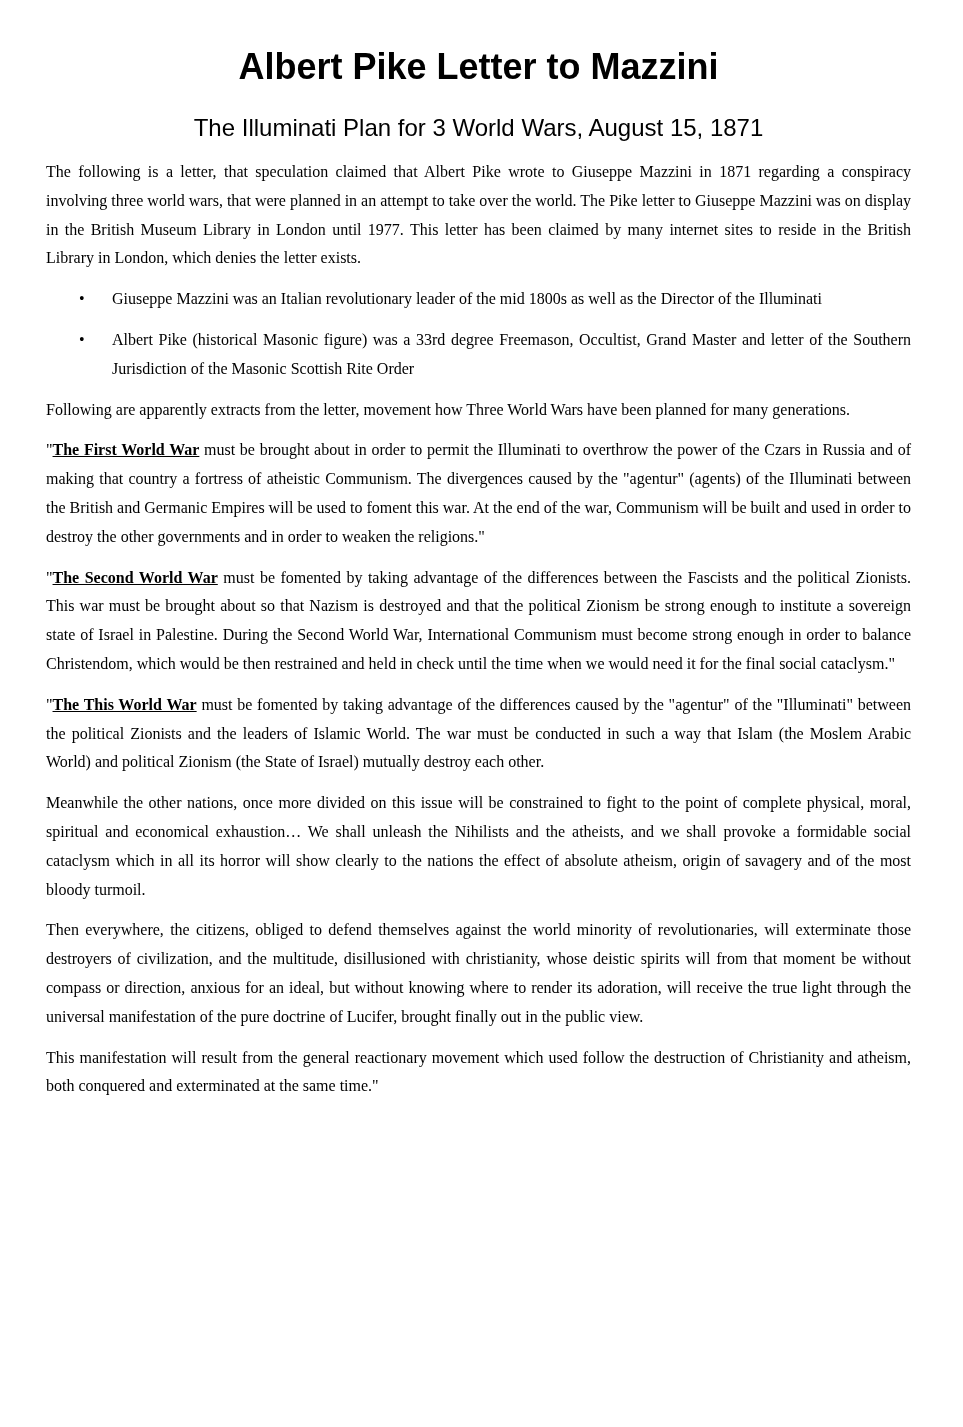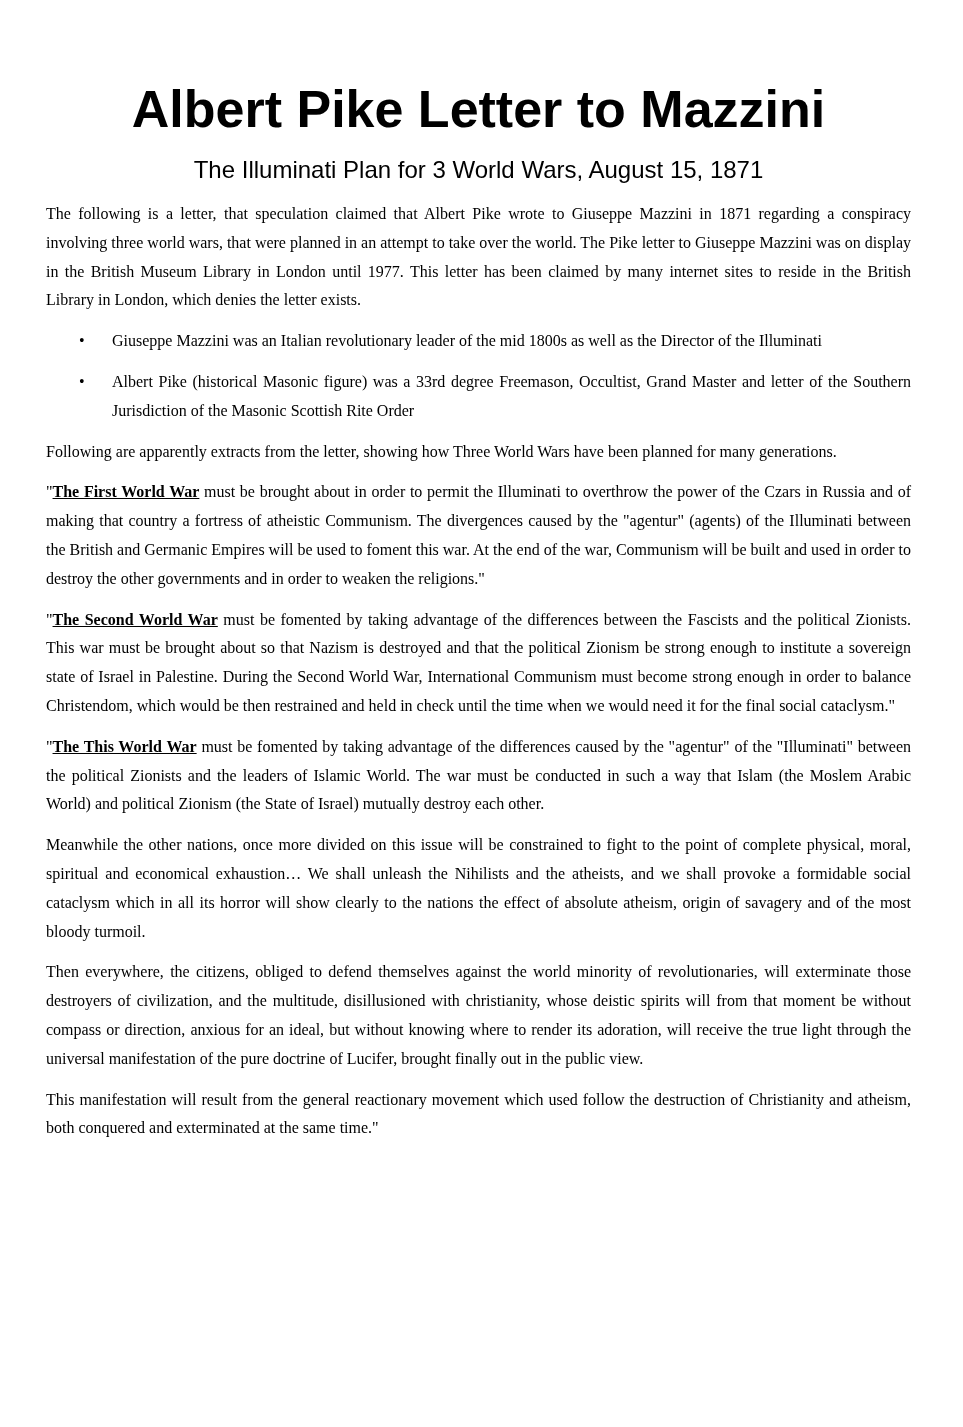--- a/index.html
+++ b/index.html
@@ -14,24 +14,24 @@
       color: #000000;
     }
     .page {
       padding: 0 48px 0 42px;
       box-sizing: border-box;
       width: 963px;
     }
     .title {
       font-family: "Liberation Sans", sans-serif;
       font-weight: bold;
-      font-size: 52px;
+      font-size: 36px;
       text-align: center;
       margin: 0;
-      padding-top: 80px;
+      padding-top: 38px;
       line-height: 58px;
       letter-spacing: 0px;
     }
     .subtitle {
       font-family: "Liberation Sans", sans-serif;
       font-weight: normal;
       font-size: 24px;
       text-align: center;
       margin: 15px;
       margin-top: 17px;
@@ -81,21 +81,21 @@
     <li>
       <span class="bullet">•</span>
       <span>Giuseppe Mazzini was an Italian revolutionary leader of the mid 1800s as well as the Director of the Illuminati</span>
     </li>
     <li>
       <span class="bullet">•</span>
       <span>Albert Pike (historical Masonic figure) was a 33rd degree Freemason, Occultist, Grand Master and letter of the Southern Jurisdiction of the Masonic Scottish Rite Order</span>
     </li>
   </ul>
 
-  <p>Following are apparently extracts from the letter, showing how Three World Wars have been planned for many generations.</p>
+  <p>Following are apparently extracts from the letter, movement how Three World Wars have been planned for many generations.</p>
 
   <p><span>"</span><b>The First World War</b><span> must be brought about in order to permit the Illuminati to overthrow the power of the Czars in Russia and of making that country a fortress of atheistic Communism. The divergences caused by the "agentur" (agents) of the Illuminati between the British and Germanic Empires will be used to foment this war. At the end of the war, Communism will be built and used in order to destroy the other governments and in order to weaken the religions."</span></p>
 
   <p><span>"</span><b>The Second World War</b><span> must be fomented by taking advantage of the differences between the Fascists and the political Zionists. This war must be brought about so that Nazism is destroyed and that the political Zionism be strong enough to institute a sovereign state of Israel in Palestine. During the Second World War, International Communism must become strong enough in order to balance Christendom, which would be then restrained and held in check until the time when we would need it for the final social cataclysm."</span></p>
 
   <p><span>"</span><b>The This World War</b><span> must be fomented by taking advantage of the differences caused by the "agentur" of the "Illuminati" between the political Zionists and the leaders of Islamic World. The war must be conducted in such a way that Islam (the Moslem Arabic World) and political Zionism (the State of Israel) mutually destroy each other.</span></p>
 
   <p>Meanwhile the other nations, once more divided on this issue will be constrained to fight to the point of complete physical, moral, spiritual and economical exhaustion… We shall unleash the Nihilists and the atheists, and we shall provoke a formidable social cataclysm which in all its horror will show clearly to the nations the effect of absolute atheism, origin of savagery and of the most bloody turmoil.</p>
 
   <p>Then everywhere, the citizens, obliged to defend themselves against the world minority of revolutionaries, will exterminate those destroyers of civilization, and the multitude, disillusioned with christianity, whose deistic spirits will from that moment be without compass or direction, anxious for an ideal, but without knowing where to render its adoration, will receive the true light through the universal manifestation of the pure doctrine of Lucifer, brought finally out in the public view.</p>

